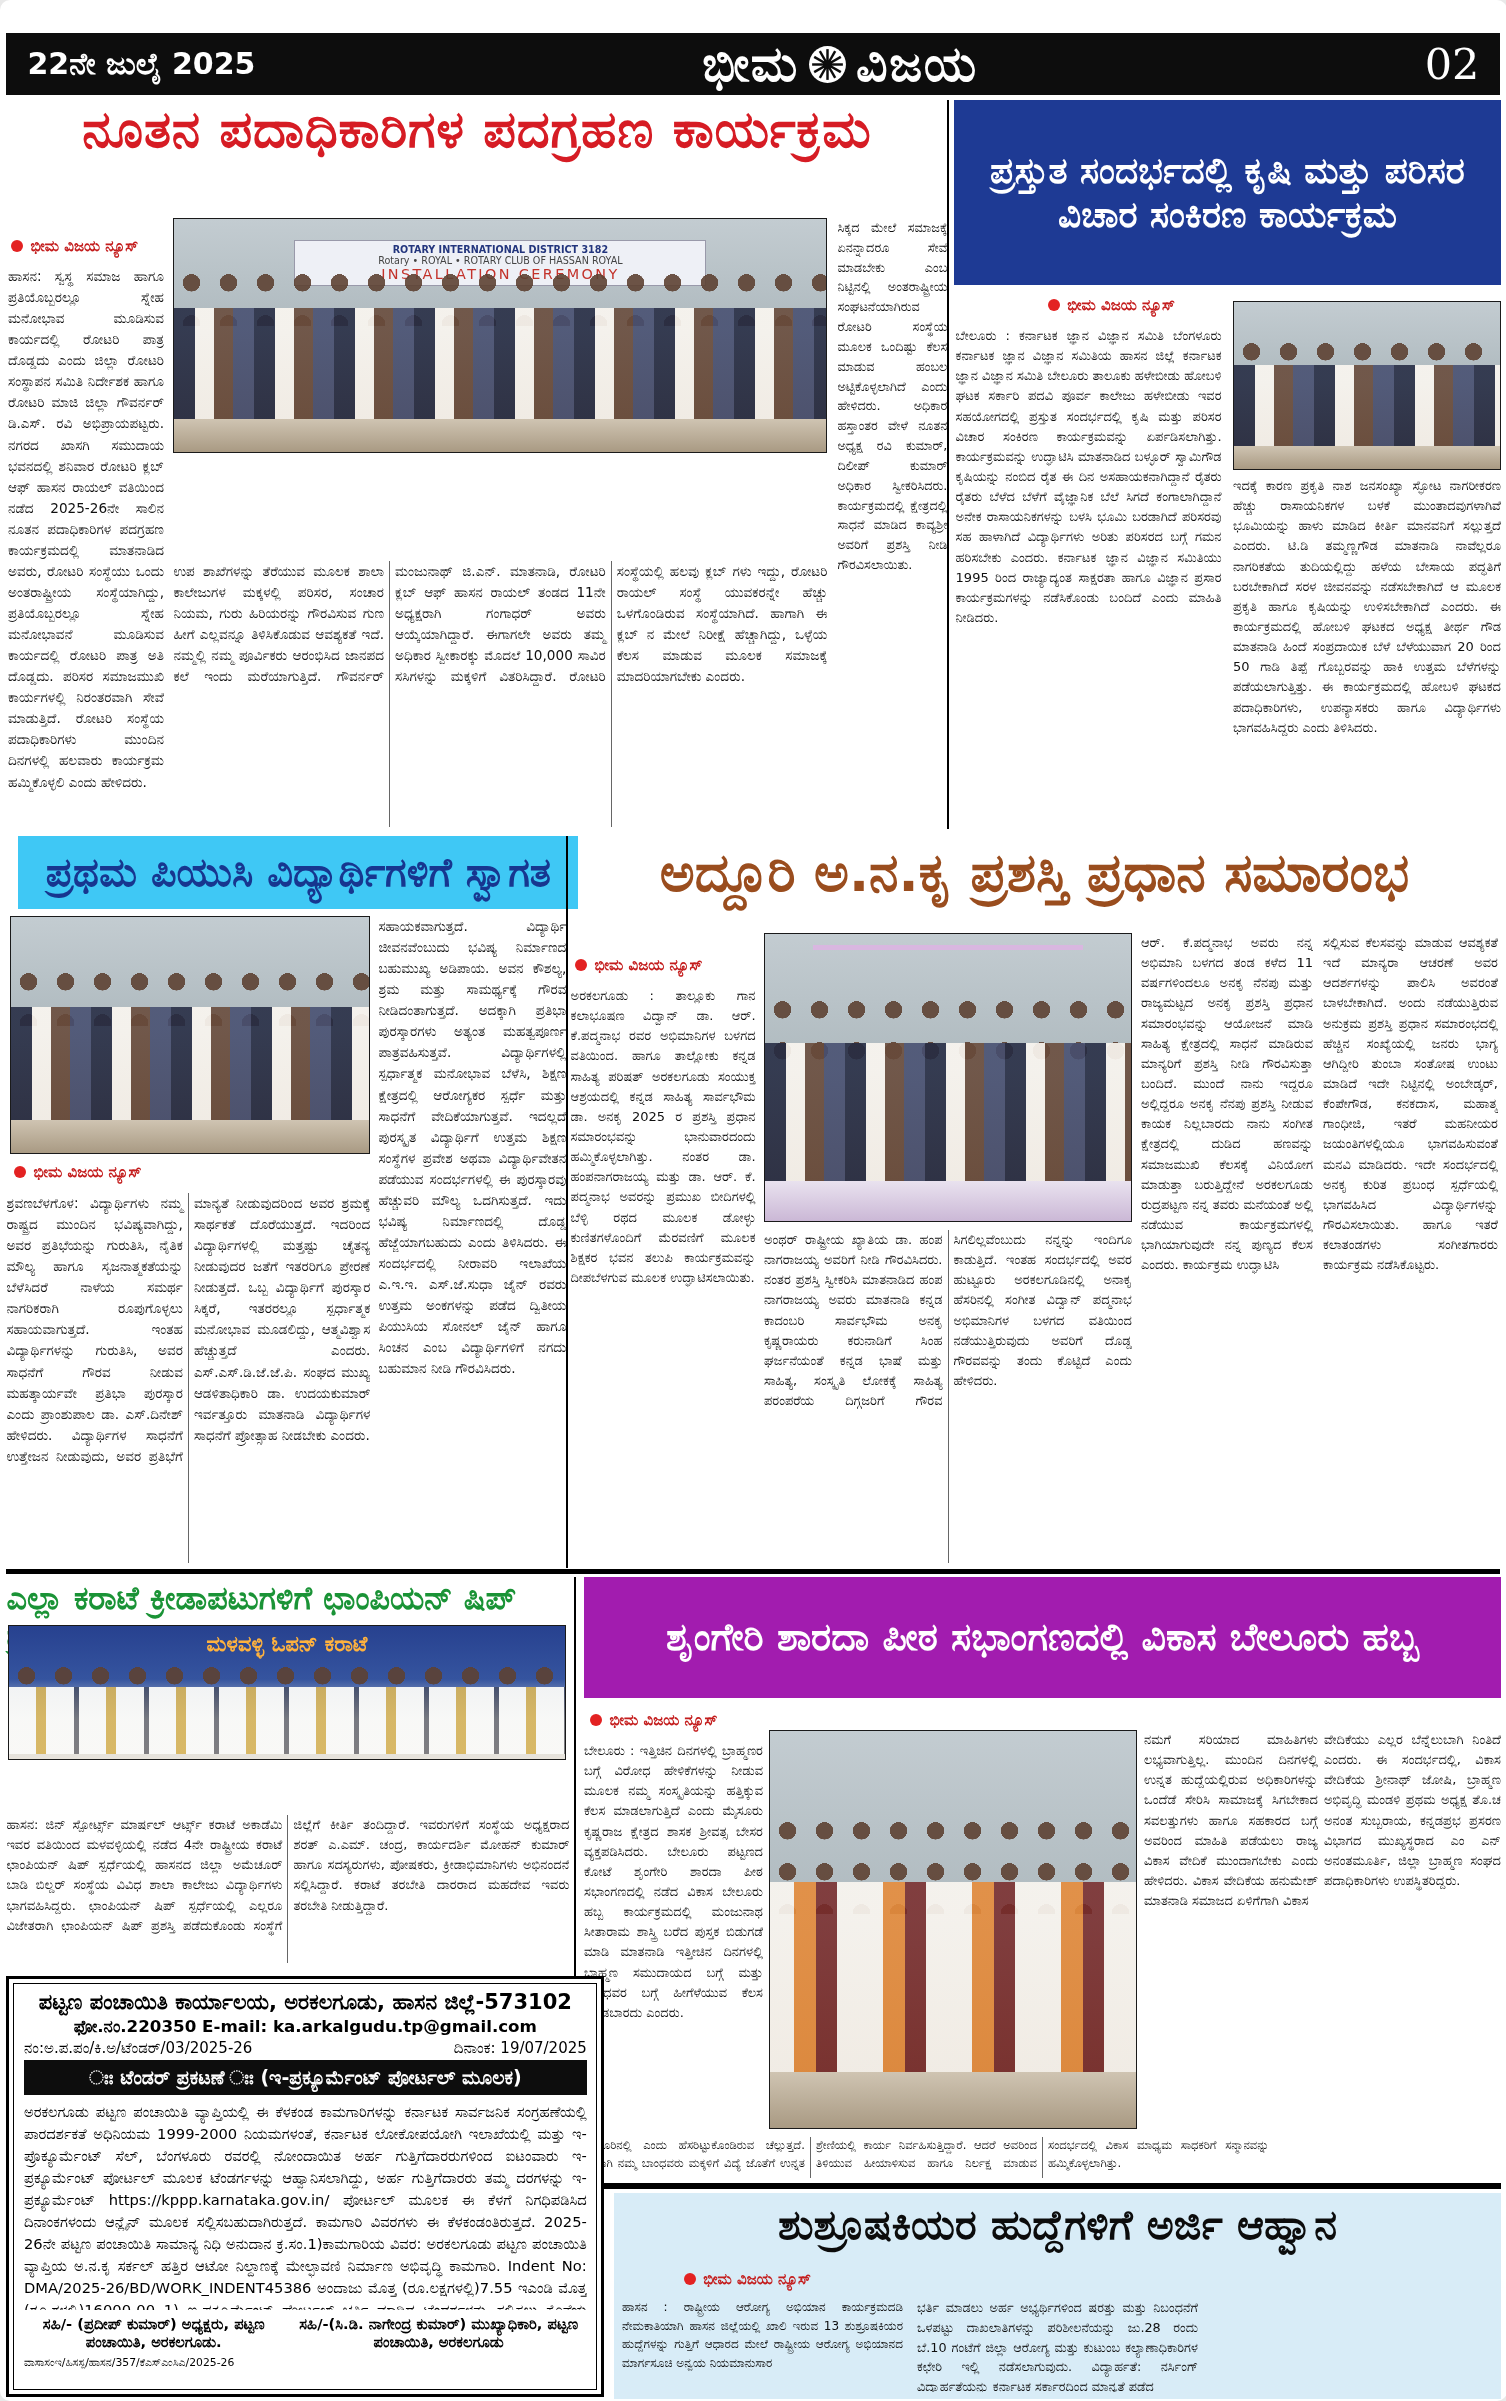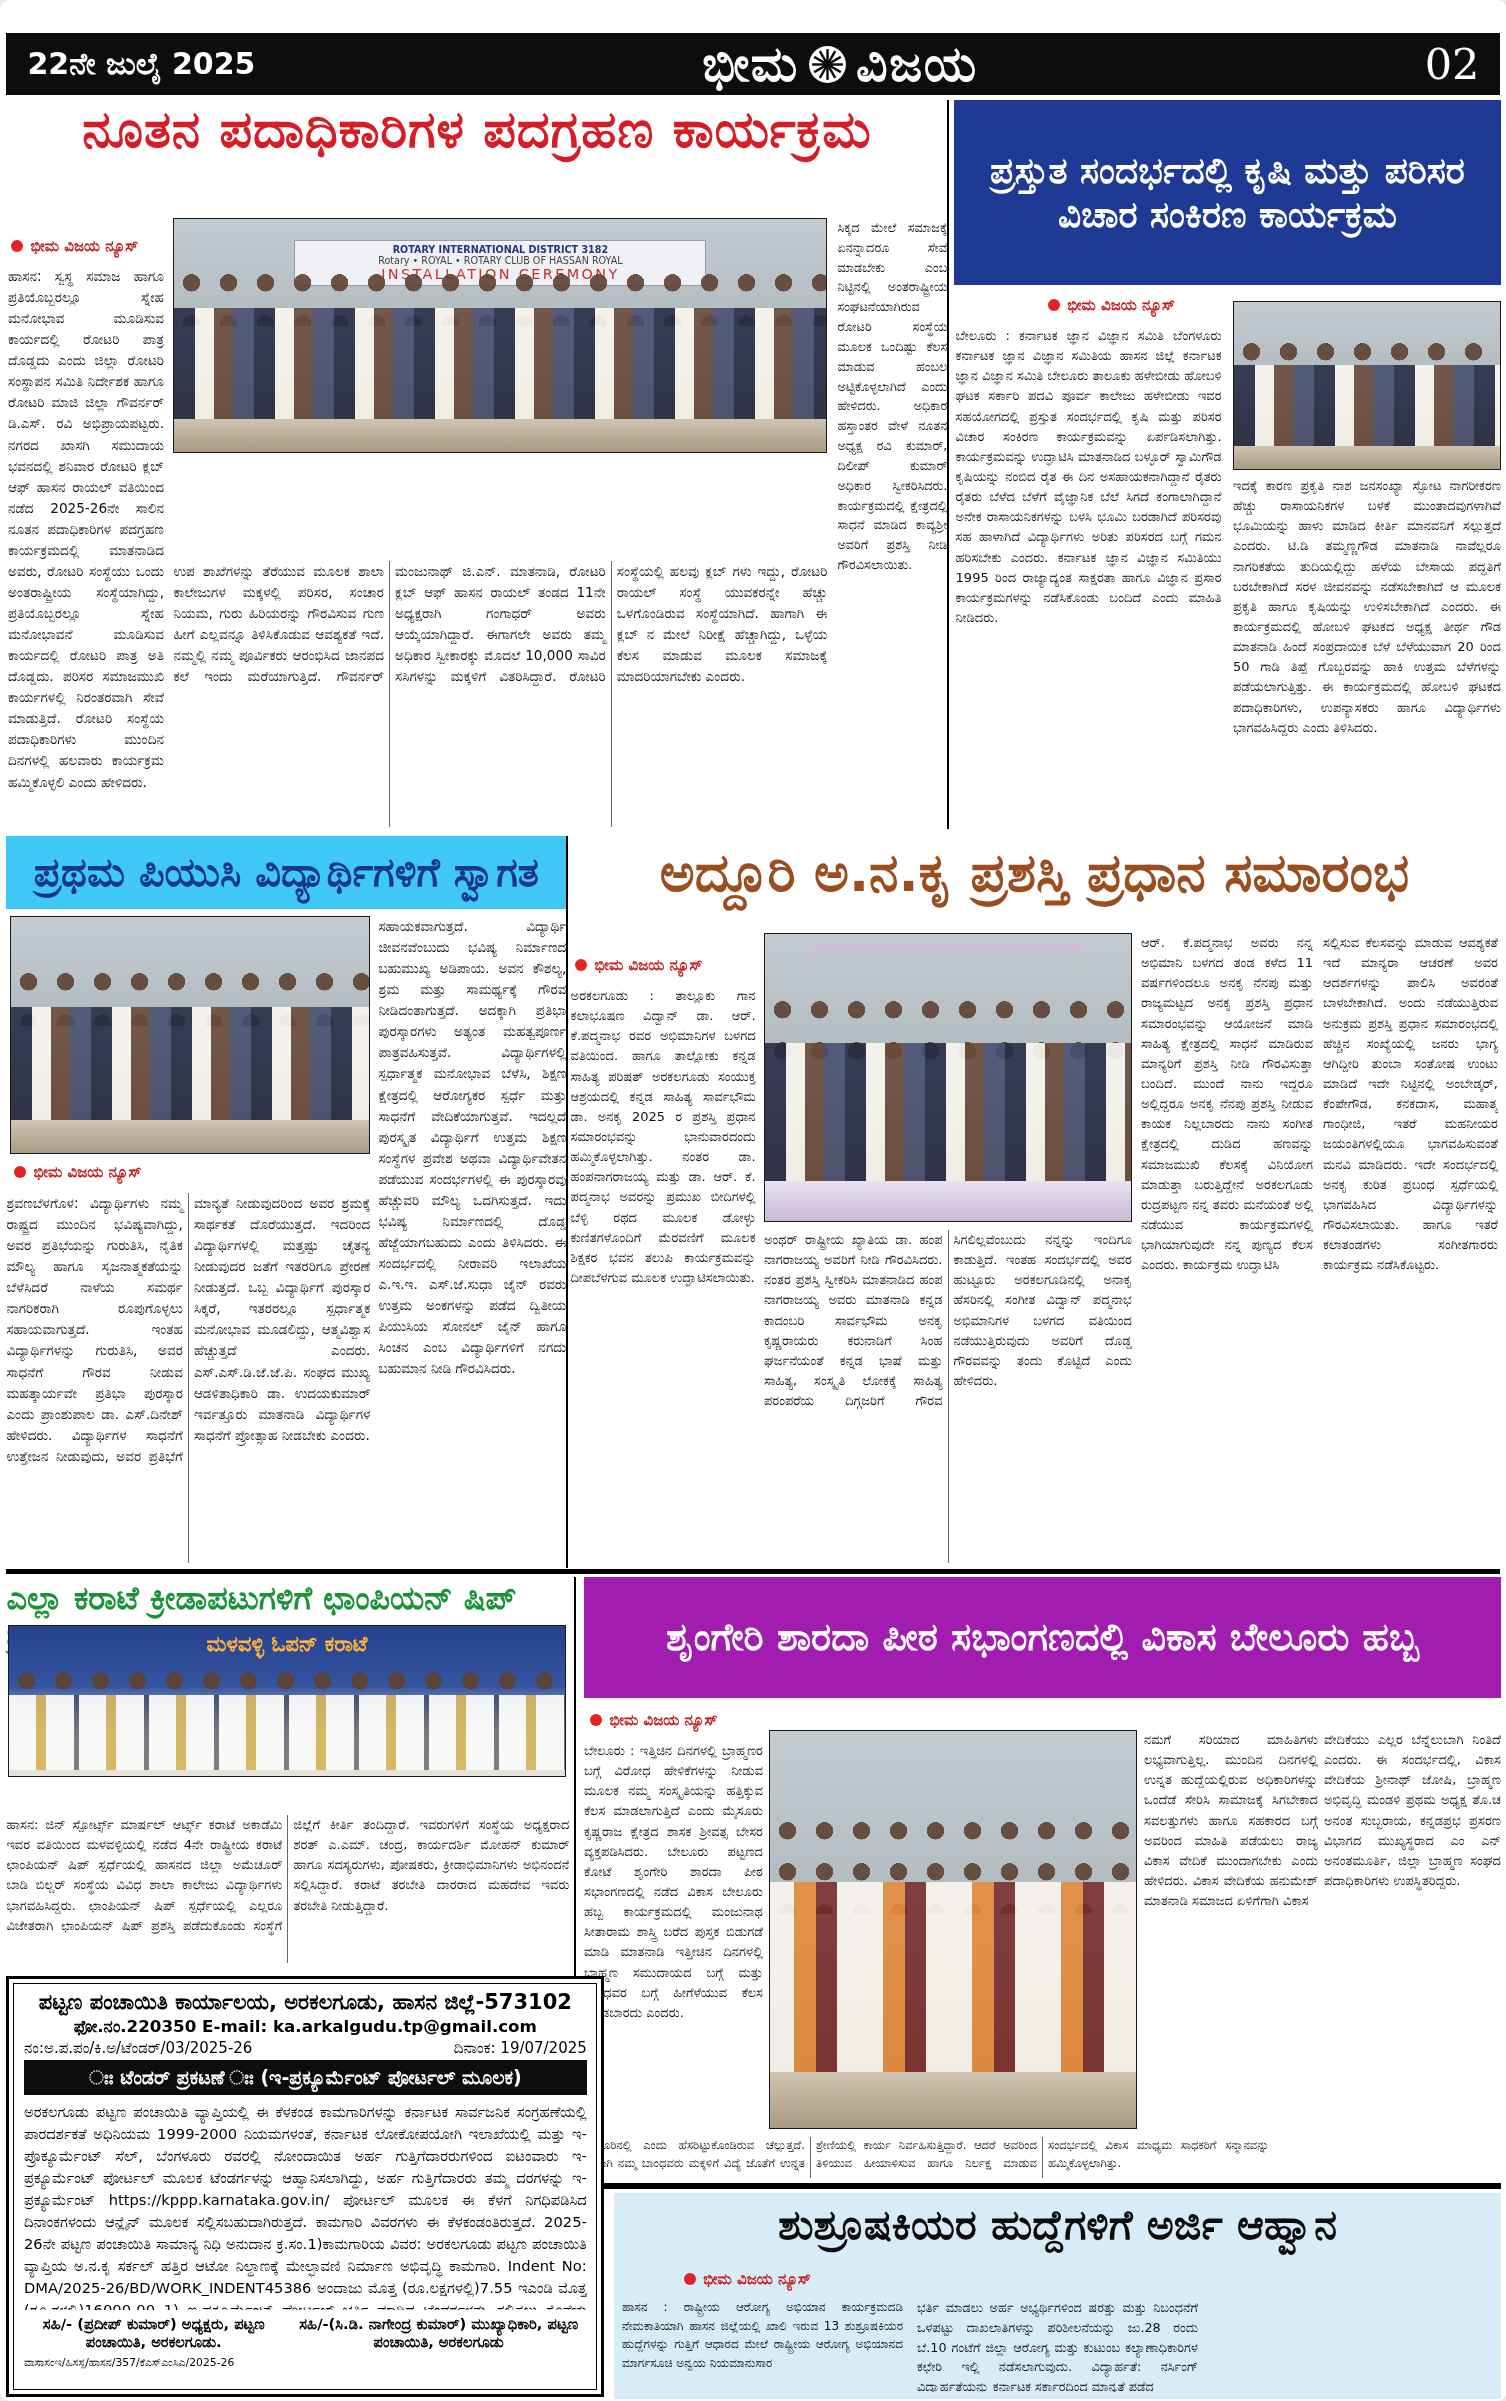--- a/index.html
+++ b/index.html
@@ -51,21 +51,21 @@
   .art-rotary { left:6.4px; top:100px; width:941px; height:729px; }
   .hl-rotary { top:0; font-size:51px; color:#d61c24; letter-spacing:0.8px; }
   
   .art-krishi { left:954px; top:100px; width:547px; height:729px; }
   .hl-krishi-box { position:absolute; left:0; top:0; width:547px; height:185px; background:#1e3a94;
                    display:flex; align-items:center; justify-content:center; padding:0 11px; }
   .hl-krishi-box .t { color:#fff; font-size:36px; font-weight:bold; text-align:center; line-height:1.22;
                       font-family:"DejaVu Sans", sans-serif; }
   
   .art-pyusi { left:6.4px; top:836px; width:560px; height:732px; }
-  .hl-pyusi-box { position:absolute; left:0; top:0; width:560px; height:73px; background:#3fc8f5;
+  .hl-pyusi-box { position:absolute; left:12px; top:0; width:560px; height:73px; background:#3fc8f5;
                   display:flex; align-items:center; justify-content:center; }
   .hl-pyusi-box .t { color:#17368f; font-size:40px; font-weight:bold; font-family:"DejaVu Sans", sans-serif; }
   
   .art-addoori { left:569px; top:836px; width:931px; height:732px; }
   .hl-addoori { top:6.4px; font-size:53px; color:#9a4d1e; }
   
   .art-karate { left:6.4px; top:1579px; width:563px; height:389px; }
   .hl-karate { top:0; font-size:32px; color:#1a9336; text-align:left; }
   
   .art-vikasa { left:584px; top:1577px; width:917px; height:604px; }
@@ -192,21 +192,21 @@
     </div>
     <div class="bt cols2" style="left:195px; top:394px; width:368px; height:333px; font-size:13px;">ಅಂಥರ್ ರಾಷ್ಟ್ರೀಯ ಖ್ಯಾತಿಯ ಡಾ. ಹಂಪ ನಾಗರಾಜಯ್ಯ ಅವರಿಗೆ ನೀಡಿ ಗೌರವಿಸಿದರು. ನಂತರ ಪ್ರಶಸ್ತಿ ಸ್ವೀಕರಿಸಿ ಮಾತನಾಡಿದ ಹಂಪ ನಾಗರಾಜಯ್ಯ ಅವರು ಮಾತನಾಡಿ ಕನ್ನಡ ಕಾದಂಬರಿ ಸಾರ್ವಭೌಮ ಅನಕೃ ಕೃಷ್ಣರಾಯರು ಕರುನಾಡಿಗೆ ಸಿಂಹ ಘರ್ಜನೆಯಂತೆ ಕನ್ನಡ ಭಾಷೆ ಮತ್ತು ಸಾಹಿತ್ಯ, ಸಂಸ್ಕೃತಿ ಲೋಕಕ್ಕೆ ಸಾಹಿತ್ಯ ಪರಂಪರೆಯ ದಿಗ್ಗಜರಿಗೆ ಗೌರವ ಸಿಗಲಿಲ್ಲವೆಂಬುದು ನನ್ನನ್ನು ಇಂದಿಗೂ ಕಾಡುತ್ತಿದೆ. ಇಂತಹ ಸಂದರ್ಭದಲ್ಲಿ ಅವರ ಹುಟ್ಟೂರು ಅರಕಲಗೂಡಿನಲ್ಲಿ ಅನಾಕೃ ಹೆಸರಿನಲ್ಲಿ ಸಂಗೀತ ವಿದ್ವಾನ್ ಪದ್ಮನಾಭ ಅಭಿಮಾನಿಗಳ ಬಳಗದ ವತಿಯಿಂದ ನಡೆಯುತ್ತಿರುವುದು ಅವರಿಗೆ ದೊಡ್ಡ ಗೌರವವನ್ನು ತಂದು ಕೊಟ್ಟಿದೆ ಎಂದು ಹೇಳಿದರು.</div>
     <div class="bt" style="left:572px; top:97px; width:172px; height:630px; font-size:13px;">ಆರ್. ಕೆ.ಪದ್ಮನಾಭ ಅವರು ನನ್ನ ಅಭಿಮಾನಿ ಬಳಗದ ತಂಡ ಕಳೆದ 11 ವರ್ಷಗಳಿಂದಲೂ ಅನಕೃ ನೆನಪು ಮತ್ತು ರಾಜ್ಯಮಟ್ಟದ ಅನಕೃ ಪ್ರಶಸ್ತಿ ಪ್ರಧಾನ ಸಮಾರಂಭವನ್ನು ಆಯೋಜನೆ ಮಾಡಿ ಸಾಹಿತ್ಯ ಕ್ಷೇತ್ರದಲ್ಲಿ ಸಾಧನೆ ಮಾಡಿರುವ ಮಾನ್ಯರಿಗೆ ಪ್ರಶಸ್ತಿ ನೀಡಿ ಗೌರವಿಸುತ್ತಾ ಬಂದಿದೆ. ಮುಂದೆ ನಾನು ಇದ್ದರೂ ಅಲ್ಲಿದ್ದರೂ ಅನಕೃ ನೆನಪು ಪ್ರಶಸ್ತಿ ನೀಡುವ ಕಾಯಕ ನಿಲ್ಲಬಾರದು ನಾನು ಸಂಗೀತ ಕ್ಷೇತ್ರದಲ್ಲಿ ದುಡಿದ ಹಣವನ್ನು ಸಮಾಜಮುಖಿ ಕೆಲಸಕ್ಕೆ ವಿನಿಯೋಗ ಮಾಡುತ್ತಾ ಬರುತ್ತಿದ್ದೇನೆ ಅರಕಲಗೂಡು ರುದ್ರಪಟ್ಟಣ ನನ್ನ ತವರು ಮನೆಯಂತೆ ಅಲ್ಲಿ ನಡೆಯುವ ಕಾರ್ಯಕ್ರಮಗಳಲ್ಲಿ ಭಾಗಿಯಾಗುವುದೇ ನನ್ನ ಪುಣ್ಯದ ಕೆಲಸ ಎಂದರು. ಕಾರ್ಯಕ್ರಮ ಉದ್ಘಾಟಿಸಿ</div>
     <div class="bt" style="left:754px; top:97px; width:175px; height:630px; font-size:13px;">ಸಲ್ಲಿಸುವ ಕೆಲಸವನ್ನು ಮಾಡುವ ಆವಶ್ಯಕತೆ ಇದೆ ಮಾನ್ಯರಾ ಆಚರಣೆ ಅವರ ಆದರ್ಶಗಳನ್ನು ಪಾಲಿಸಿ ಅವರಂತೆ ಬಾಳಬೇಕಾಗಿದೆ. ಅಂದು ನಡೆಯುತ್ತಿರುವ ಅನುಕ್ರಮ ಪ್ರಶಸ್ತಿ ಪ್ರಧಾನ ಸಮಾರಂಭದಲ್ಲಿ ಹೆಚ್ಚಿನ ಸಂಖ್ಯೆಯಲ್ಲಿ ಜನರು ಭಾಗ್ಯ ಆಗಿದ್ದೀರಿ ತುಂಬಾ ಸಂತೋಷ ಉಂಟು ಮಾಡಿದೆ ಇದೇ ನಿಟ್ಟಿನಲ್ಲಿ ಅಂಬೇಡ್ಕರ್, ಕೆಂಪೇಗೌಡ, ಕನಕದಾಸ, ಮಹಾತ್ಮ ಗಾಂಧೀಜಿ, ಇತರೆ ಮಹನೀಯರ ಜಯಂತಿಗಳಲ್ಲಿಯೂ ಭಾಗವಹಿಸುವಂತೆ ಮನವಿ ಮಾಡಿದರು. ಇದೇ ಸಂದರ್ಭದಲ್ಲಿ ಅನಕೃ ಕುರಿತ ಪ್ರಬಂಧ ಸ್ಪರ್ಧೆಯಲ್ಲಿ ಭಾಗವಹಿಸಿದ ವಿದ್ಯಾರ್ಥಿಗಳನ್ನು ಗೌರವಿಸಲಾಯಿತು. ಹಾಗೂ ಇತರೆ ಕಲಾತಂಡಗಳು ಸಂಗೀತಗಾರರು ಕಾರ್ಯಕ್ರಮ ನಡೆಸಿಕೊಟ್ಟರು.</div>
   </section>
 
   <div class="hline" style="left:6.4px; top:1569px; width:1494px; height:4.8px;"></div>
 
   <section class="art art-karate">
     <h1 class="hl hl-karate">ಎಲ್ಲಾ ಕರಾಟೆ ಕ್ರೀಡಾಪಟುಗಳಿಗೆ ಛಾಂಪಿಯನ್ ಷಿಪ್ ಪ್ರಶಸ್ತಿ</h1>
-    <div class="photo" style="left:1.6px; top:46px; width:558px; height:152px; background:linear-gradient(180deg,#27418f 0%,#35549f 40%,#cfd4da 70%,#e8e4dc 100%);">
+    <div class="photo" style="left:1.6px; top:46px; width:558px; height:135px; background:linear-gradient(180deg,#27418f 0%,#35549f 40%,#cfd4da 70%,#e8e4dc 100%);">
       <div class="pbanner" style="top:6.4px; left:96px; right:96px; color:#ffb23e; font-size:21px; font-weight:bold;">ಮಳವಳ್ಳಿ ಓಪನ್ ಕರಾಟೆ</div>
       <div class="heads" style="top:28%;"></div>
       <div class="crowd" style="top:46%; background:repeating-linear-gradient(90deg, rgba(250,250,248,.95) 0 27px, rgba(215,180,90,.9) 27px 37px, rgba(250,250,248,.95) 37px 65px, rgba(60,60,70,.6) 65px 70px);"></div>
     </div>
     <div class="bt cols2" style="left:0; top:236px; width:563px; height:148px; font-size:13px;">ಹಾಸನ: ಜಿನ್ ಸ್ಪೋರ್ಟ್ಸ್ ಮಾರ್ಷಲ್ ಆರ್ಟ್ಸ್ ಕರಾಟೆ ಅಕಾಡೆಮಿ ಇವರ ವತಿಯಿಂದ ಮಳವಳ್ಳಿಯಲ್ಲಿ ನಡೆದ 4ನೇ ರಾಷ್ಟ್ರೀಯ ಕರಾಟೆ ಛಾಂಪಿಯನ್ ಷಿಪ್ ಸ್ಪರ್ಧೆಯಲ್ಲಿ ಹಾಸನದ ಜಿಲ್ಲಾ ಅಮೆಚೂರ್ ಬಾಡಿ ಬಿಲ್ಡರ್ ಸಂಸ್ಥೆಯ ವಿವಿಧ ಶಾಲಾ ಕಾಲೇಜು ವಿದ್ಯಾರ್ಥಿಗಳು ಭಾಗವಹಿಸಿದ್ದರು. ಛಾಂಪಿಯನ್ ಷಿಪ್ ಸ್ಪರ್ಧೆಯಲ್ಲಿ ಎಲ್ಲರೂ ವಿಜೇತರಾಗಿ ಛಾಂಪಿಯನ್ ಷಿಪ್ ಪ್ರಶಸ್ತಿ ಪಡೆದುಕೊಂಡು ಸಂಸ್ಥೆಗೆ ಜಿಲ್ಲೆಗೆ ಕೀರ್ತಿ ತಂದಿದ್ದಾರೆ. ಇವರುಗಳಿಗೆ ಸಂಸ್ಥೆಯ ಅಧ್ಯಕ್ಷರಾದ ಶರತ್ ಎ.ಎಮ್. ಚಂದ್ರ, ಕಾರ್ಯದರ್ಶಿ ಮೋಹನ್ ಕುಮಾರ್ ಹಾಗೂ ಸದಸ್ಯರುಗಳು, ಪೋಷಕರು, ಕ್ರೀಡಾಭಿಮಾನಿಗಳು ಅಭಿನಂದನೆ ಸಲ್ಲಿಸಿದ್ದಾರೆ. ಕರಾಟೆ ತರಬೇತಿ ದಾರರಾದ ಮಹದೇವ ಇವರು ತರಬೇತಿ ನೀಡುತ್ತಿದ್ದಾರೆ.</div>
   </section>
 
   <div class="vline" style="left:574px; top:1577px; height:820px; width:2.4px;"></div>
 
   <section class="art art-vikasa">

